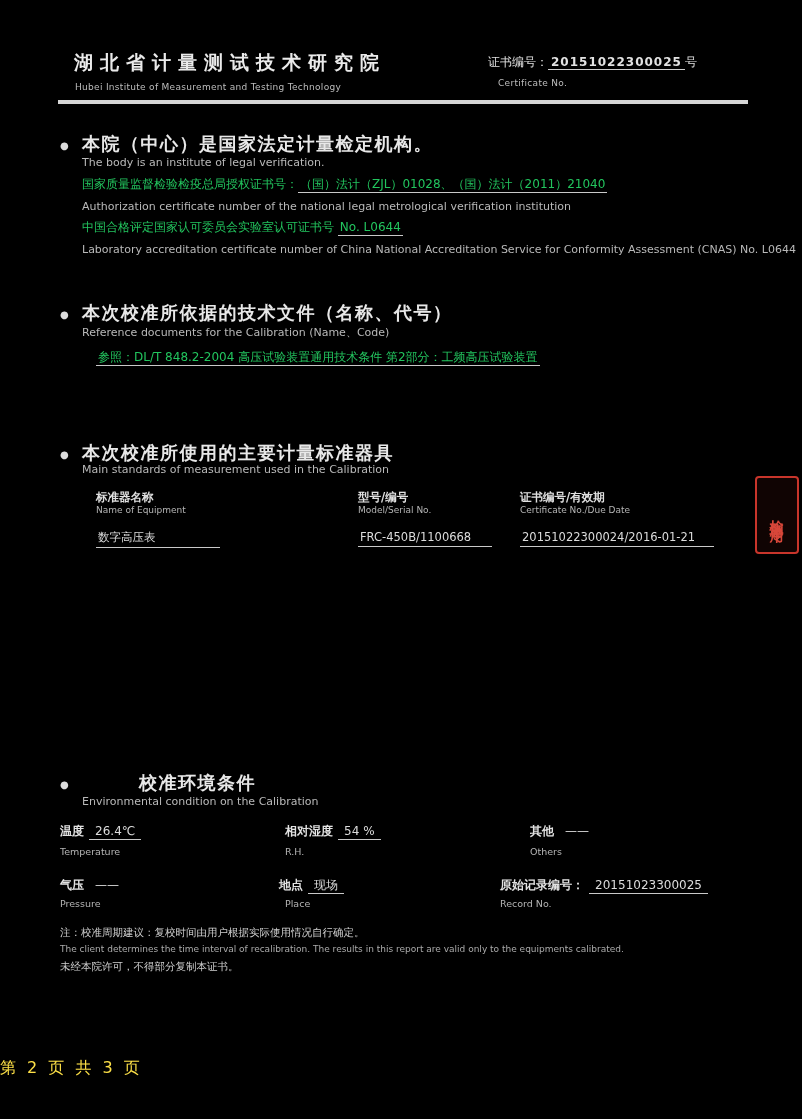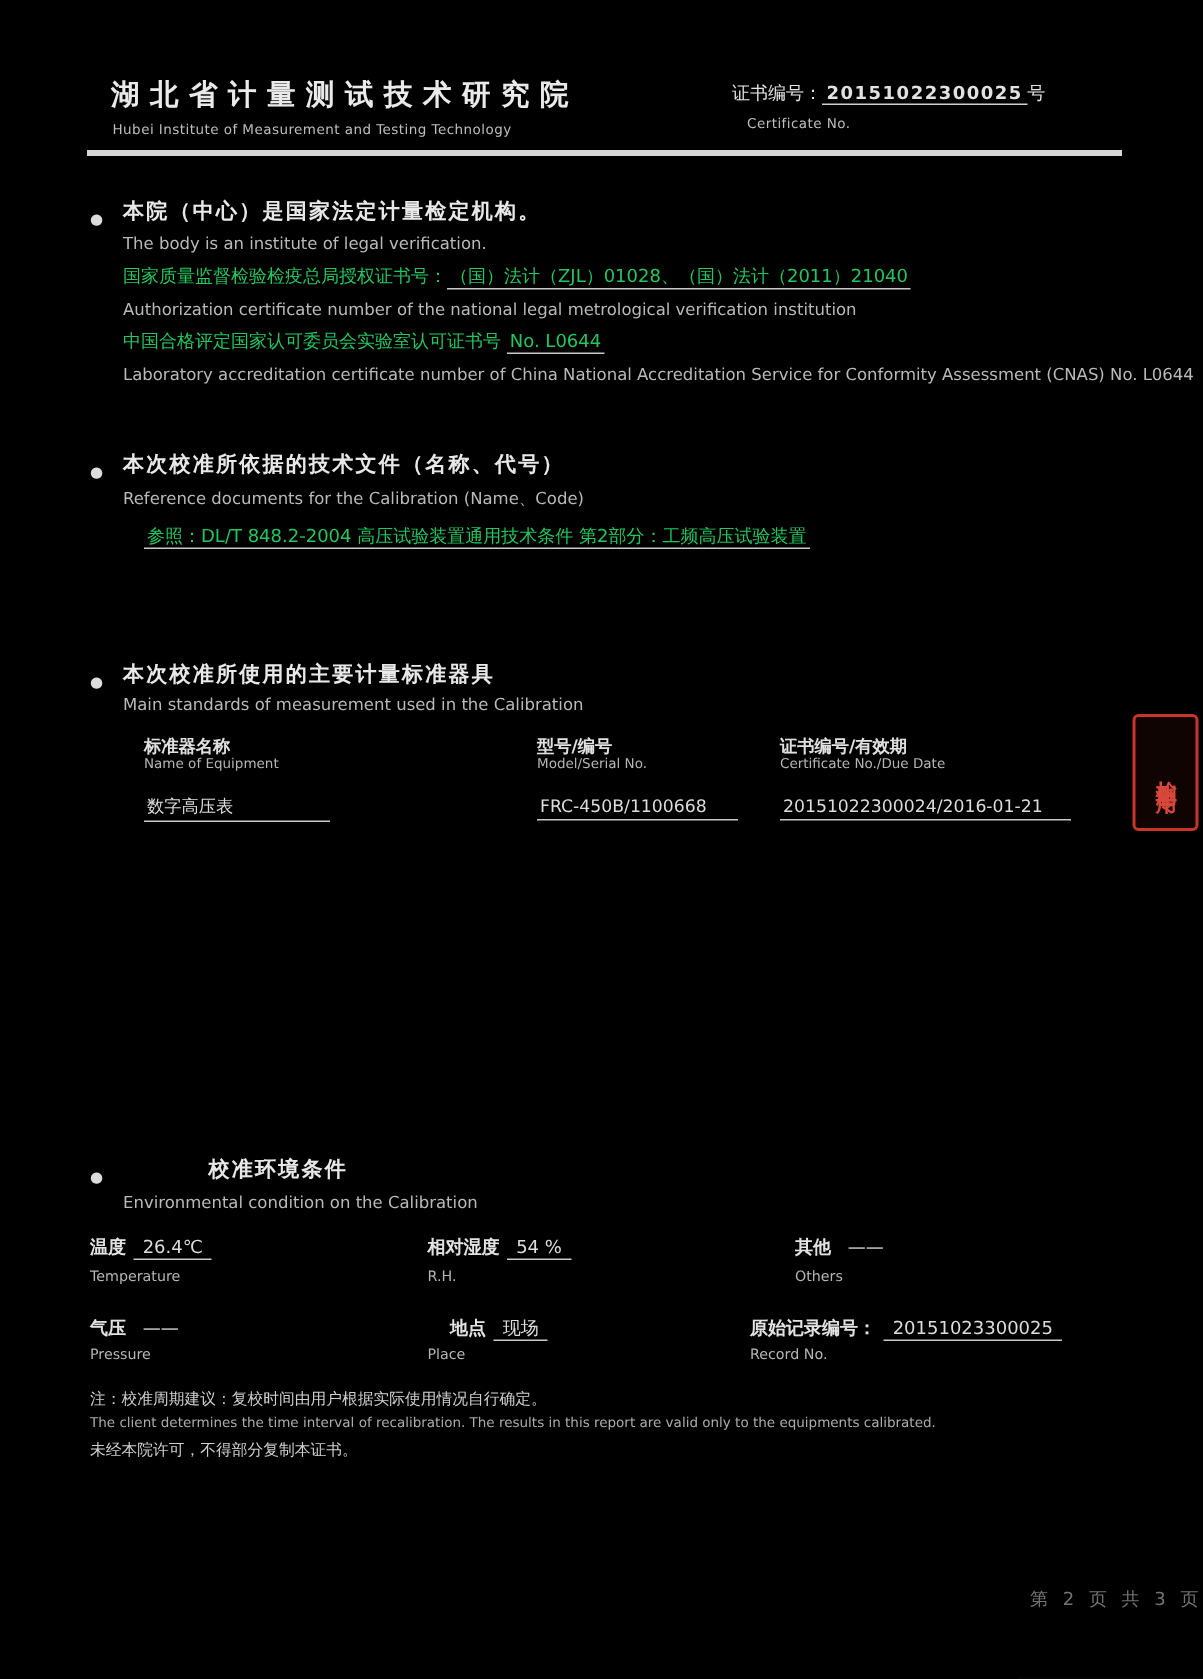--- a/index.html
+++ b/index.html
@@ -15,33 +15,33 @@
   .abs{position:absolute;}
   .zh-title{
     font-size:19px;font-weight:bold;letter-spacing:7px;color:#eaeaea;
     white-space:nowrap;
   }
   .en-sub{font-size:9px;color:#bdbdbd;letter-spacing:0.3px;}
   .cert-line{font-size:12px;color:#e2e2e2;white-space:nowrap;}
   .cert-no{font-weight:bold;border-bottom:1px solid #cfcfcf;padding:0 3px;letter-spacing:1px;}
   .rule{background:#d6d6d6;height:4px;}
   .bullet::before{content:"●";font-size:10px;color:#dcdcdc;}
-  .zh-head{font-size:14px;font-weight:bold;color:#e8e8e8;letter-spacing:1.5px;white-space:nowrap;}
+  .zh-head{font-size:18px;font-weight:bold;color:#e8e8e8;letter-spacing:1.5px;white-space:nowrap;}
   .en-line{font-size:11px;color:#b9b9b9;white-space:nowrap;text-align:center;}
   .zh-body{font-size:12px;color:#22c55e;white-space:nowrap;}
   .u{border-bottom:1px solid #c9c9c9;padding:0 2px 1px 2px;}
   .tbl-zh{font-size:11.5px;color:#e0e0e0;font-weight:bold;white-space:nowrap;}
   .tbl-en{font-size:9px;color:#b5b5b5;white-space:nowrap;}
   .tbl-val{font-size:11.5px;color:#dcdcdc;border-bottom:1px solid #c9c9c9;padding:0 2px 2px 2px;white-space:nowrap;}
   .env-label{font-size:12px;font-weight:bold;color:#e2e2e2;white-space:nowrap;}
   .env-val{font-size:12px;color:#dcdcdc;border-bottom:1px solid #c9c9c9;padding:0 6px 1px 6px;white-space:nowrap;}
   .env-en{font-size:9.5px;color:#b5b5b5;white-space:nowrap;}
   .note{font-size:10.5px;color:#cfcfcf;white-space:nowrap;}
   .note-en{font-size:9px;color:#ababab;white-space:nowrap;}
-  .footer{font-size:12px;color:#737373;letter-spacing:3px;text-align:right;width:100%;}
+  .footer{font-size:16px;color:#fde047;letter-spacing:3px;text-align:left;width:100%;}
   .stamp{
     width:40px;height:74px;
     border:2px solid #c8352b;
     border-radius:4px;
     color:#d8473a;
     display:flex;align-items:center;justify-content:center;
     writing-mode:vertical-rl;
     font-size:14px;font-weight:bold;letter-spacing:3px;
     background:rgba(200,53,43,0.08);
   }
@@ -126,21 +126,21 @@
     <span class="env-val" style="border-bottom:none;">——</span>
   </div>
   <div class="abs env-en" style="left:530px;top:846px;">Others</div>
 
   <div class="abs" style="left:60px;top:874px;">
     <span class="env-label">气压</span>
     <span class="env-val" style="border-bottom:none;">——</span>
   </div>
   <div class="abs env-en" style="left:60px;top:898px;">Pressure</div>
 
-  <div class="abs" style="left:300px;top:874px;">
+  <div class="abs" style="left:279px;top:874px;">
     <span class="env-label">地点</span>
     <span class="env-val">现场</span>
   </div>
   <div class="abs env-en" style="left:285px;top:898px;">Place</div>
 
   <div class="abs" style="left:500px;top:874px;">
     <span class="env-label">原始记录编号：</span>
     <span class="env-val">20151023300025</span>
   </div>
   <div class="abs env-en" style="left:500px;top:898px;text-align:right;">Record No.</div>

